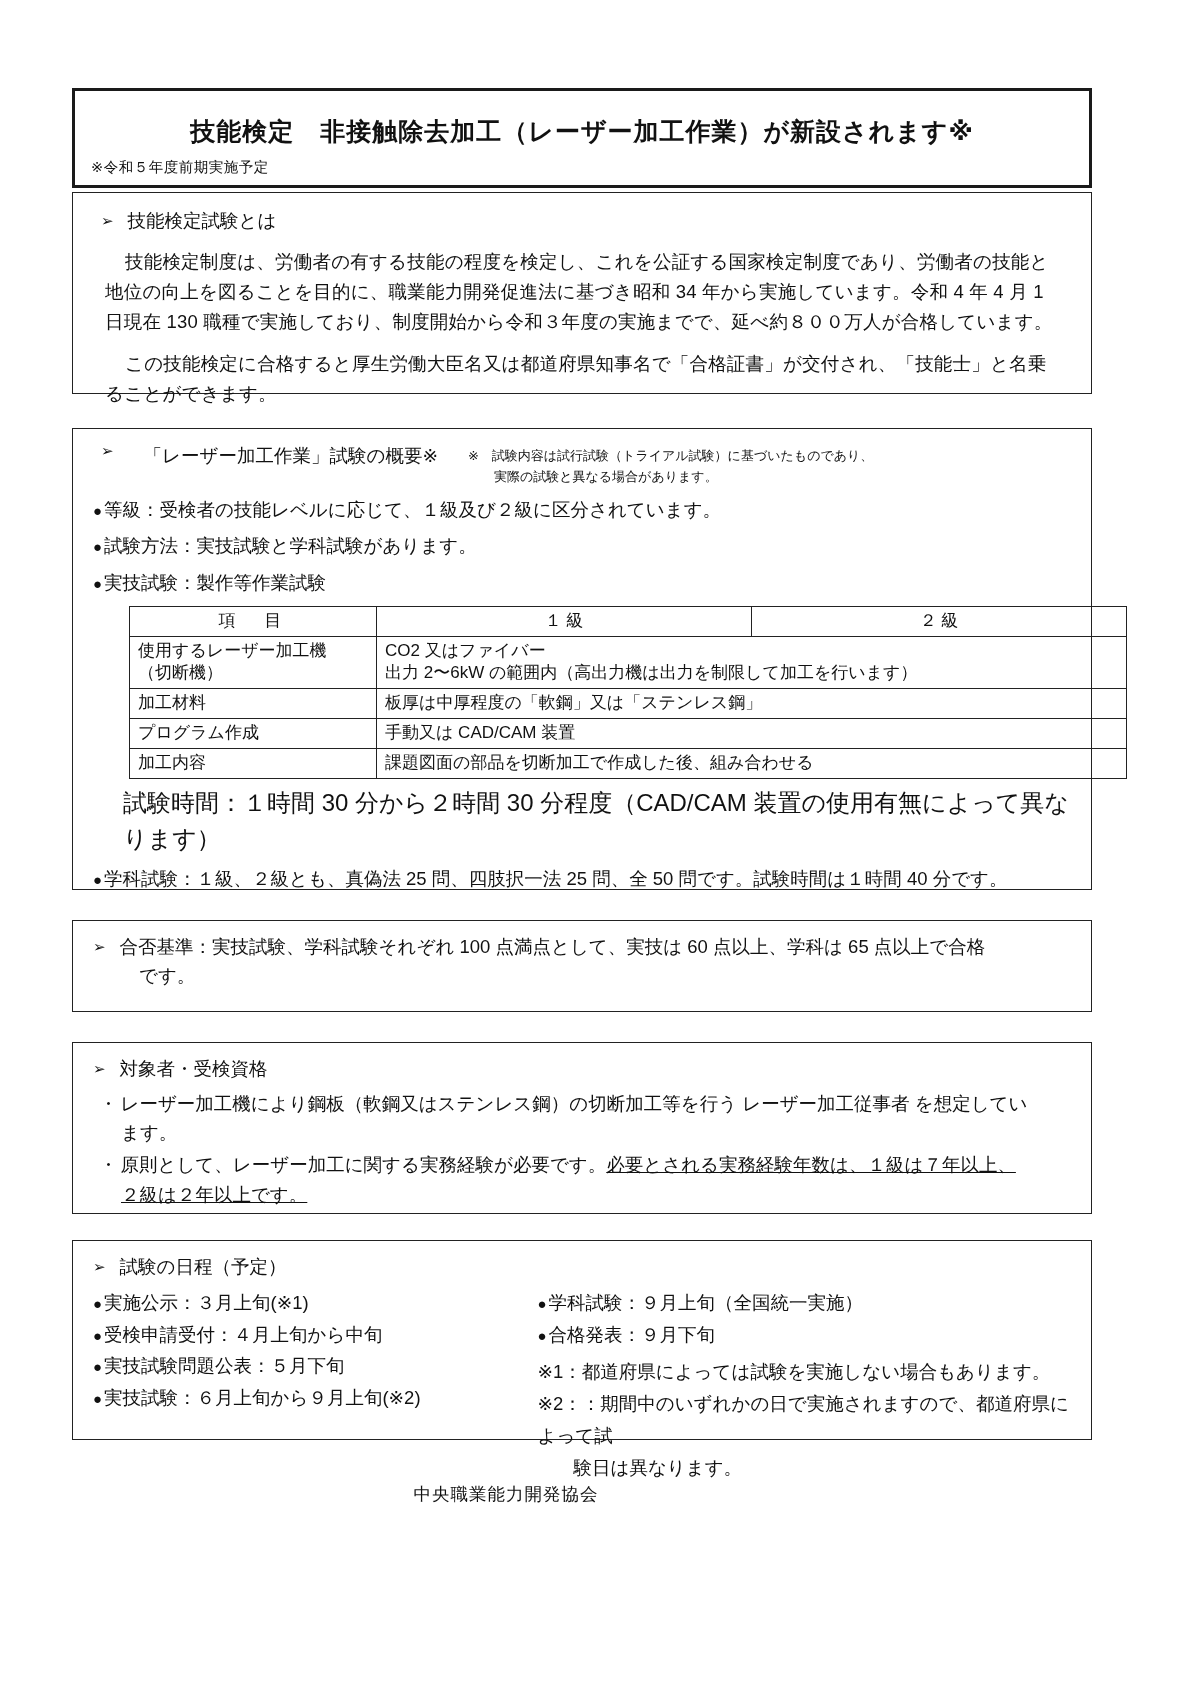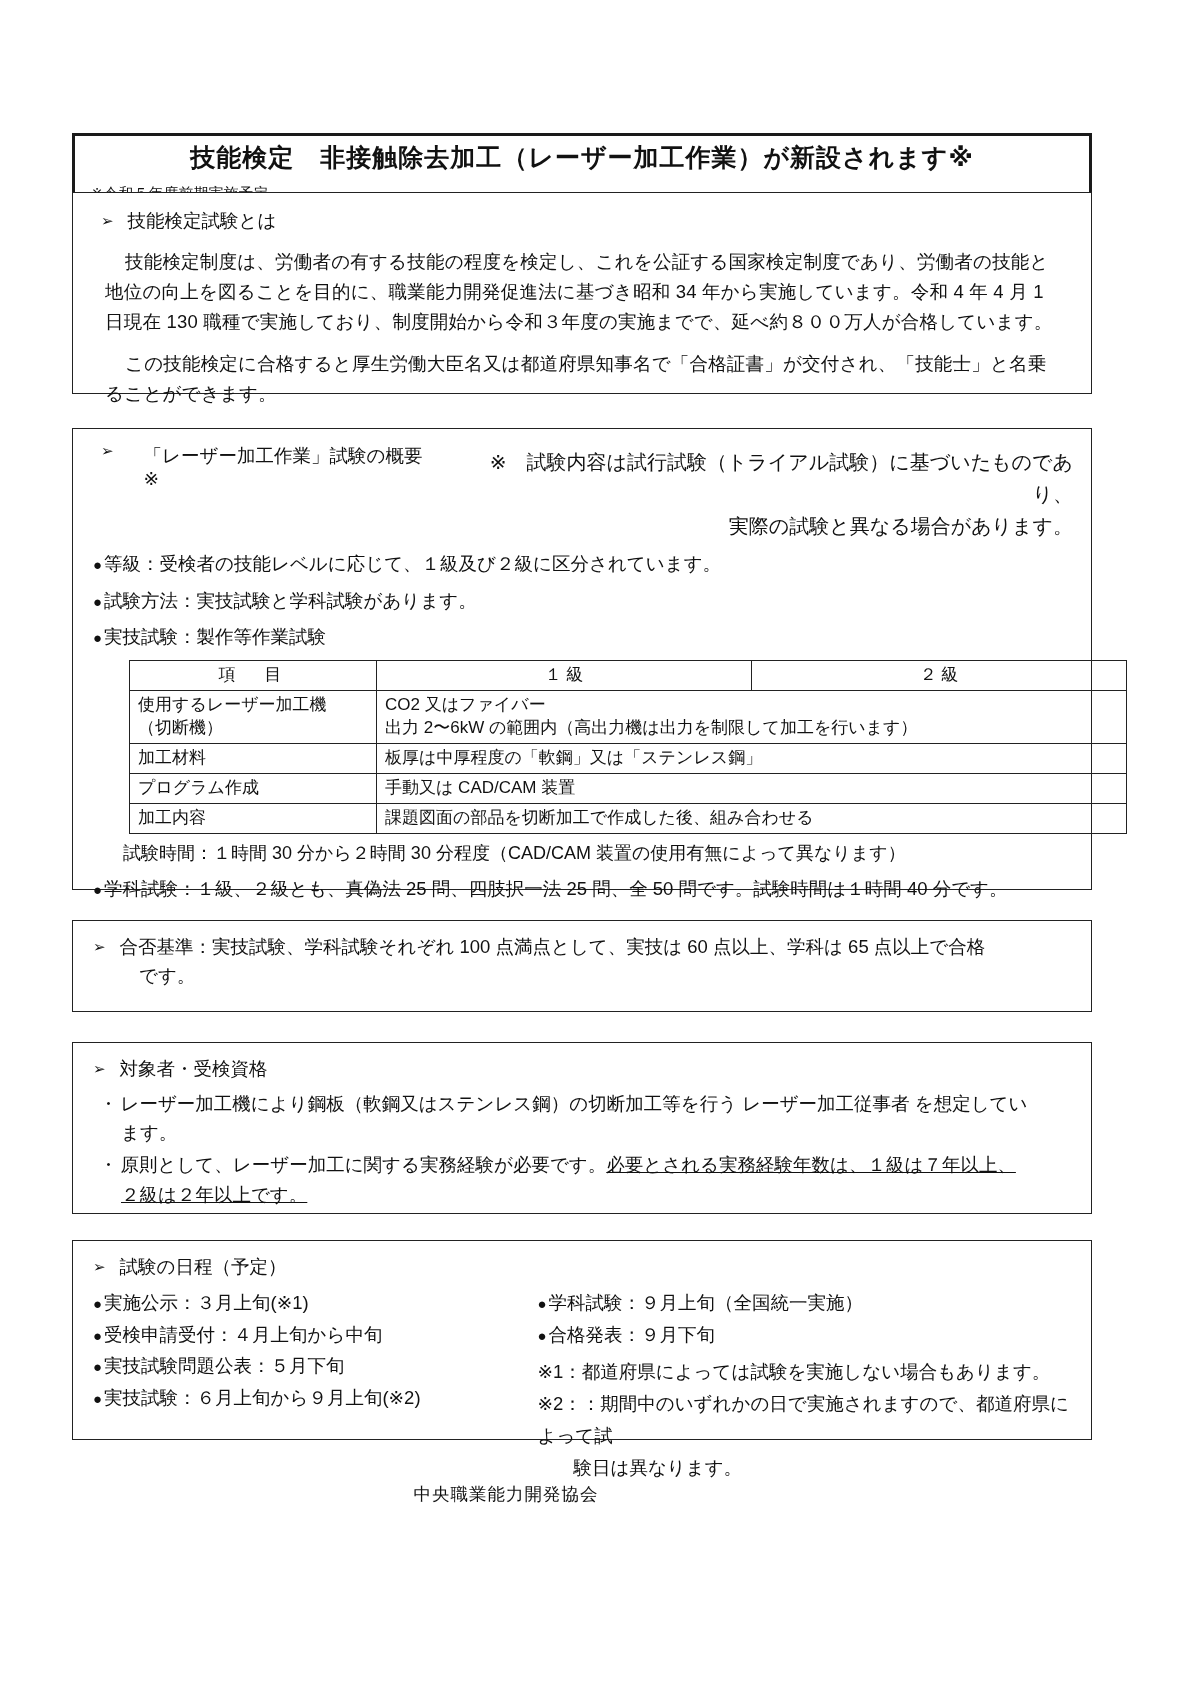--- a/index.html
+++ b/index.html
@@ -24,22 +24,21 @@
   }
 
   
   .title-box {
     position: absolute;
     left: 72px;
     top: 88px;
     width: 1020px;
     border: 3px solid #1a1a1a;
     box-sizing: border-box;
-    padding: 5px 16px 8px 16px;
-    margin-top: 45px;
+    padding: 24px 16px 8px 16px;
   }
   .title-main {
     text-align: center;
     font-size: 25px;
     font-weight: bold;
     letter-spacing: 1px;
     line-height: 1.3;
   }
   .title-note {
     font-size: 14.5px;
@@ -93,24 +92,23 @@
     height: 462px;
     padding: 14px 18px 10px 20px;
   }
   #sec-outline .head-row {
     display: flex;
     align-items: flex-start;
     gap: 30px;
     padding-left: 8px;
   }
   #sec-outline .head-note {
-    font-size: 20px;
+    font-size: 13px;
     line-height: 1.6;
     margin-top: 3px;
-    text-align: right;
   }
   .dot-line {
     font-size: 18.5px;
     line-height: 1.55;
     margin-top: 8px;
   }
   .dot { font-size: 15px; margin-right: 2px; }
 
   table.exam {
     border-collapse: collapse;
@@ -123,21 +121,21 @@
     padding: 3px 8px;
     font-weight: normal;
     text-align: left;
     line-height: 1.35;
     vertical-align: middle;
   }
   table.exam th.col-item { text-align: center; width: 230px; letter-spacing: 6px; }
   table.exam th.col-g { text-align: center; }
   table.exam td.cell-item { width: 230px; margin-top: 8px; }
   .time-line {
-    font-size: 18px;
+    font-size: 24px;
     margin: 6px 0 0 30px;
     line-height: 1.5;
   }
 
   
   #sec-pass {
     left: 72px;
     top: 920px;
     width: 1020px;
     height: 92px;

